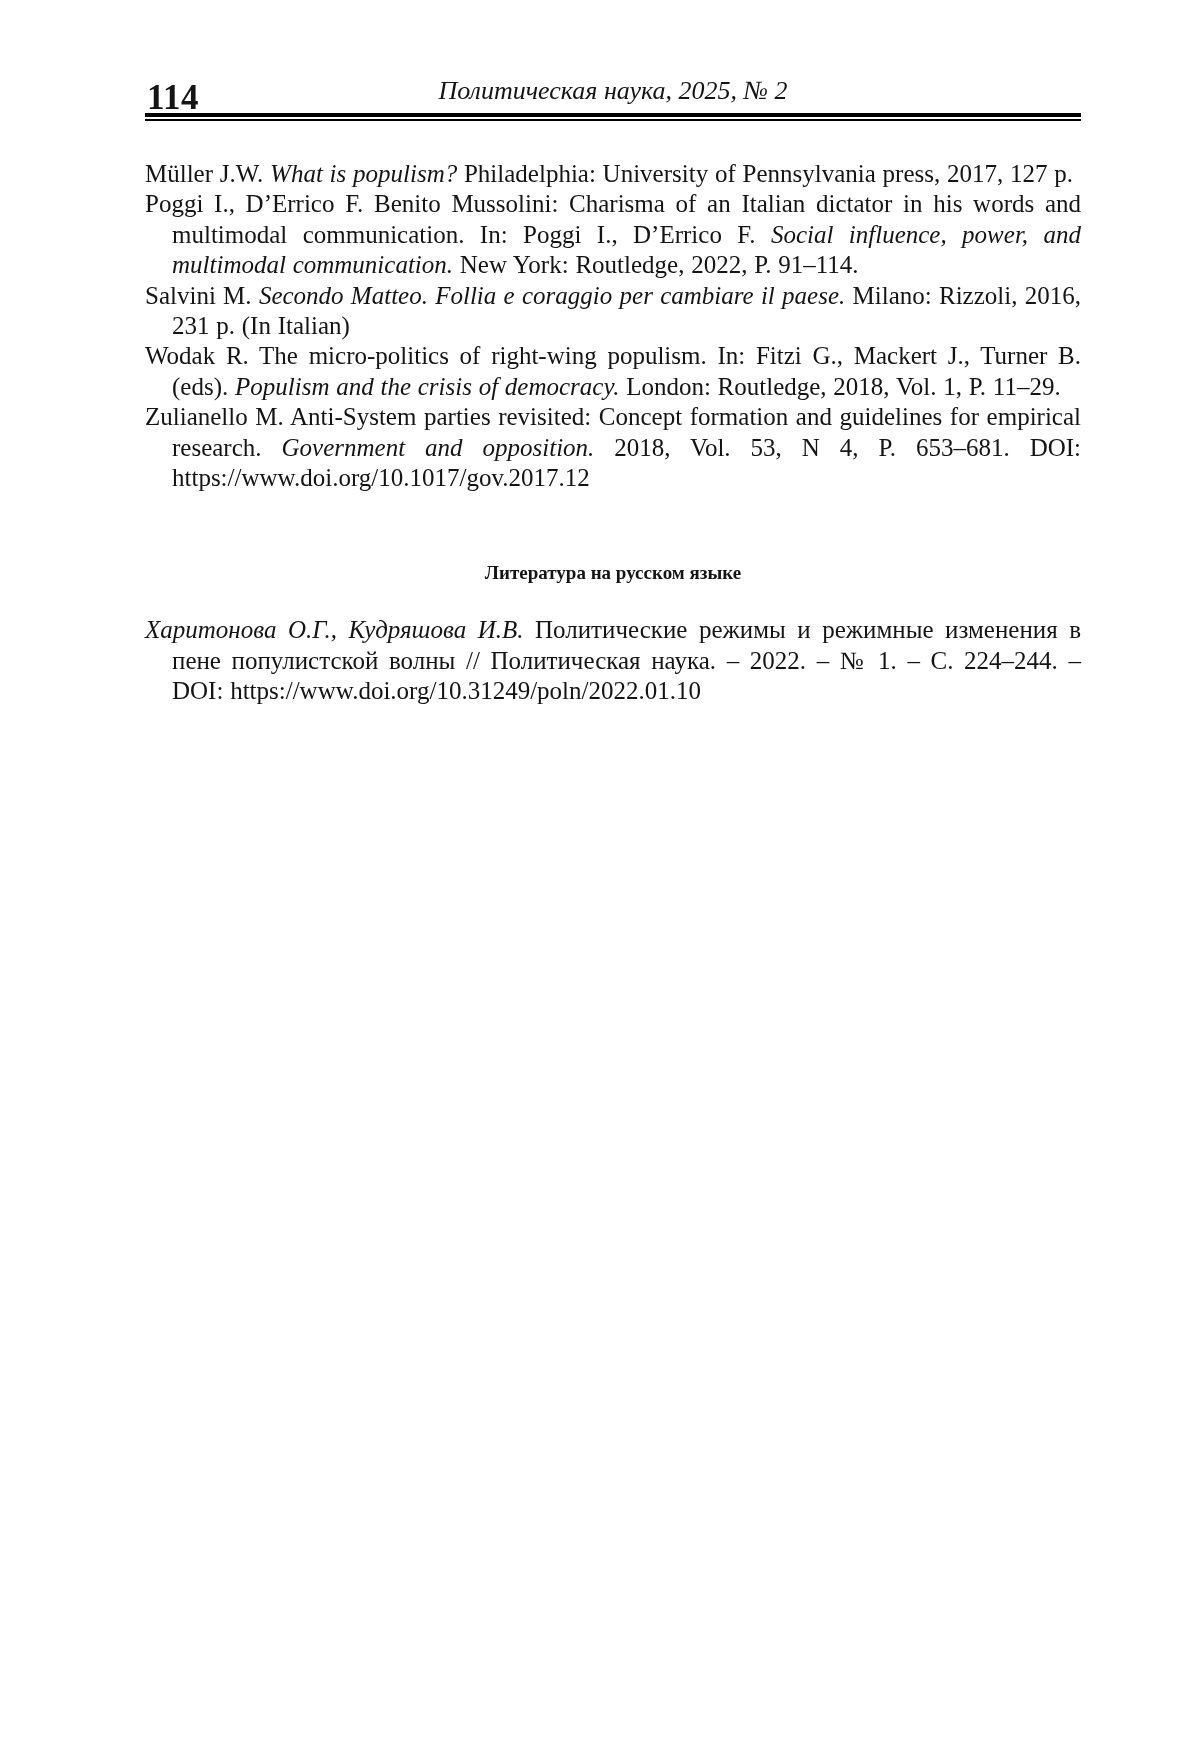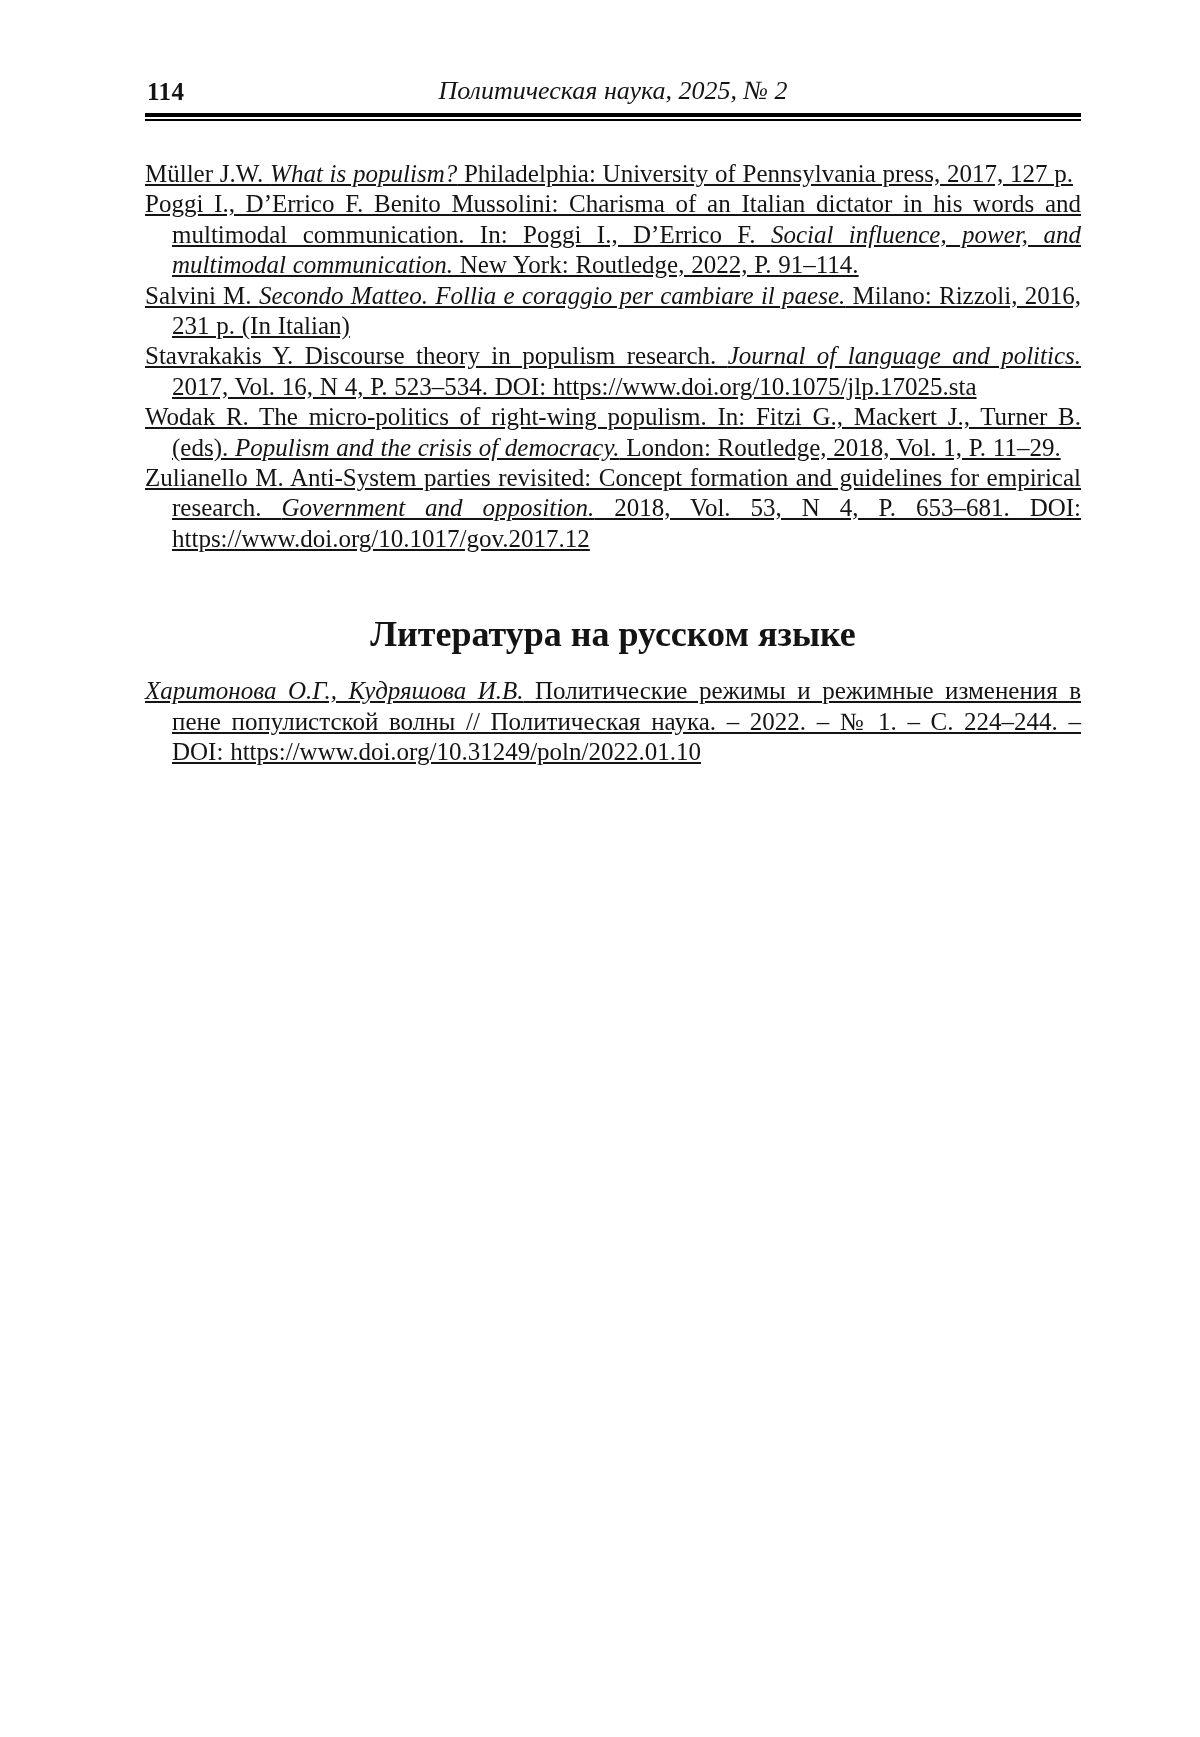--- a/index.html
+++ b/index.html
@@ -25,55 +25,54 @@
   .running-header {
     position: relative;
     margin-top: 76px;
     height: 34px;
   }
   .pagenum {
     position: absolute;
     left: 2px;
     top: 2px;
     font-weight: bold;
-    font-size: 25px;
+    font-size: 35px;
     letter-spacing: 0.5px;
   }
   .jtitle {
     display: block;
     text-align: center;
     font-style: italic;
     font-size: 26px;
   }
   .double-rule {
     margin-top: 3px;
     height: 2px;
     border-top: 4px solid #000;
     border-bottom: 2px solid #000;
   }
   .refs {
     margin-top: 38px;
-    text-decoration: underline;
   }
   .ref {
     margin: 0;
     font-size: 25px;
     line-height: 30.4px;
     text-align: justify;
     padding-left: 27px;
     text-indent: -27px;
     word-spacing: 0.5px;
   }
   .ref .it {
     font-style: italic;
   }
   .ru-heading {
     margin: 62px 0 24px 0;
     text-align: center;
-    font-size: 36px;
+    font-size: 19px;
     font-weight: bold;
     line-height: 36px;
   }
   .refs-ru {
     margin-top: 0;
   }
 </style>
 </head>
 <body>
 
@@ -84,21 +83,20 @@
       <span class="pagenum">114</span>
       <span class="jtitle">Политическая наука, 2025, № 2</span>
     </div>
 
     <div class="double-rule"></div>
 
     <section class="refs refs-en">
       <p class="ref"><span>Müller J.W. </span><span class="it">What is populism?</span><span> Philadelphia: University of Pennsylvania press, 2017, 127 p.</span></p>
       <p class="ref"><span>Poggi I., D’Errico F. Benito Mussolini: Charisma of an Italian dictator in his words and multimodal communication. In: Poggi I., D’Errico F. </span><span class="it">Social influence, power, and multimodal communication.</span><span> New York: Routledge, 2022, P. 91–114.</span></p>
       <p class="ref"><span>Salvini M. </span><span class="it">Secondo Matteo. Follia e coraggio per cambiare il paese.</span><span> Milano: Rizzoli, 2016, 231 p. (In Italian)</span></p>
-      <p class="ref"><span>Stavrakakis Y. Discourse theory in populism research. </span><span class="it">Journal of language and politics.</span><span> 2017, Vol. 16, N 4, P. 523–534. DOI: https://www.doi.org/10.1075/jlp.17025.sta</span></p>
       <p class="ref"><span>Wodak R. The micro-politics of right-wing populism. In: Fitzi G., Mackert J., Turner B. (eds). </span><span class="it">Populism and the crisis of democracy.</span><span> London: Routledge, 2018, Vol. 1, P. 11–29.</span></p>
       <p class="ref"><span>Zulianello M. Anti-System parties revisited: Concept formation and guidelines for empirical research. </span><span class="it">Government and opposition.</span><span> 2018, Vol. 53, N 4, P. 653–681. DOI: https://www.doi.org/10.1017/gov.2017.12</span></p>
     </section>
 
     <h2 class="ru-heading">Литература на русском языке</h2>
 
     <section class="refs refs-ru">
       <p class="ref"><span class="it">Харитонова О.Г., Кудряшова И.В.</span><span> Политические режимы и режимные изменения в пене популистской волны // Политическая наука. – 2022. – № 1. – С. 224–244. – DOI: https://www.doi.org/10.31249/poln/2022.01.10</span></p>
     </section>
 

